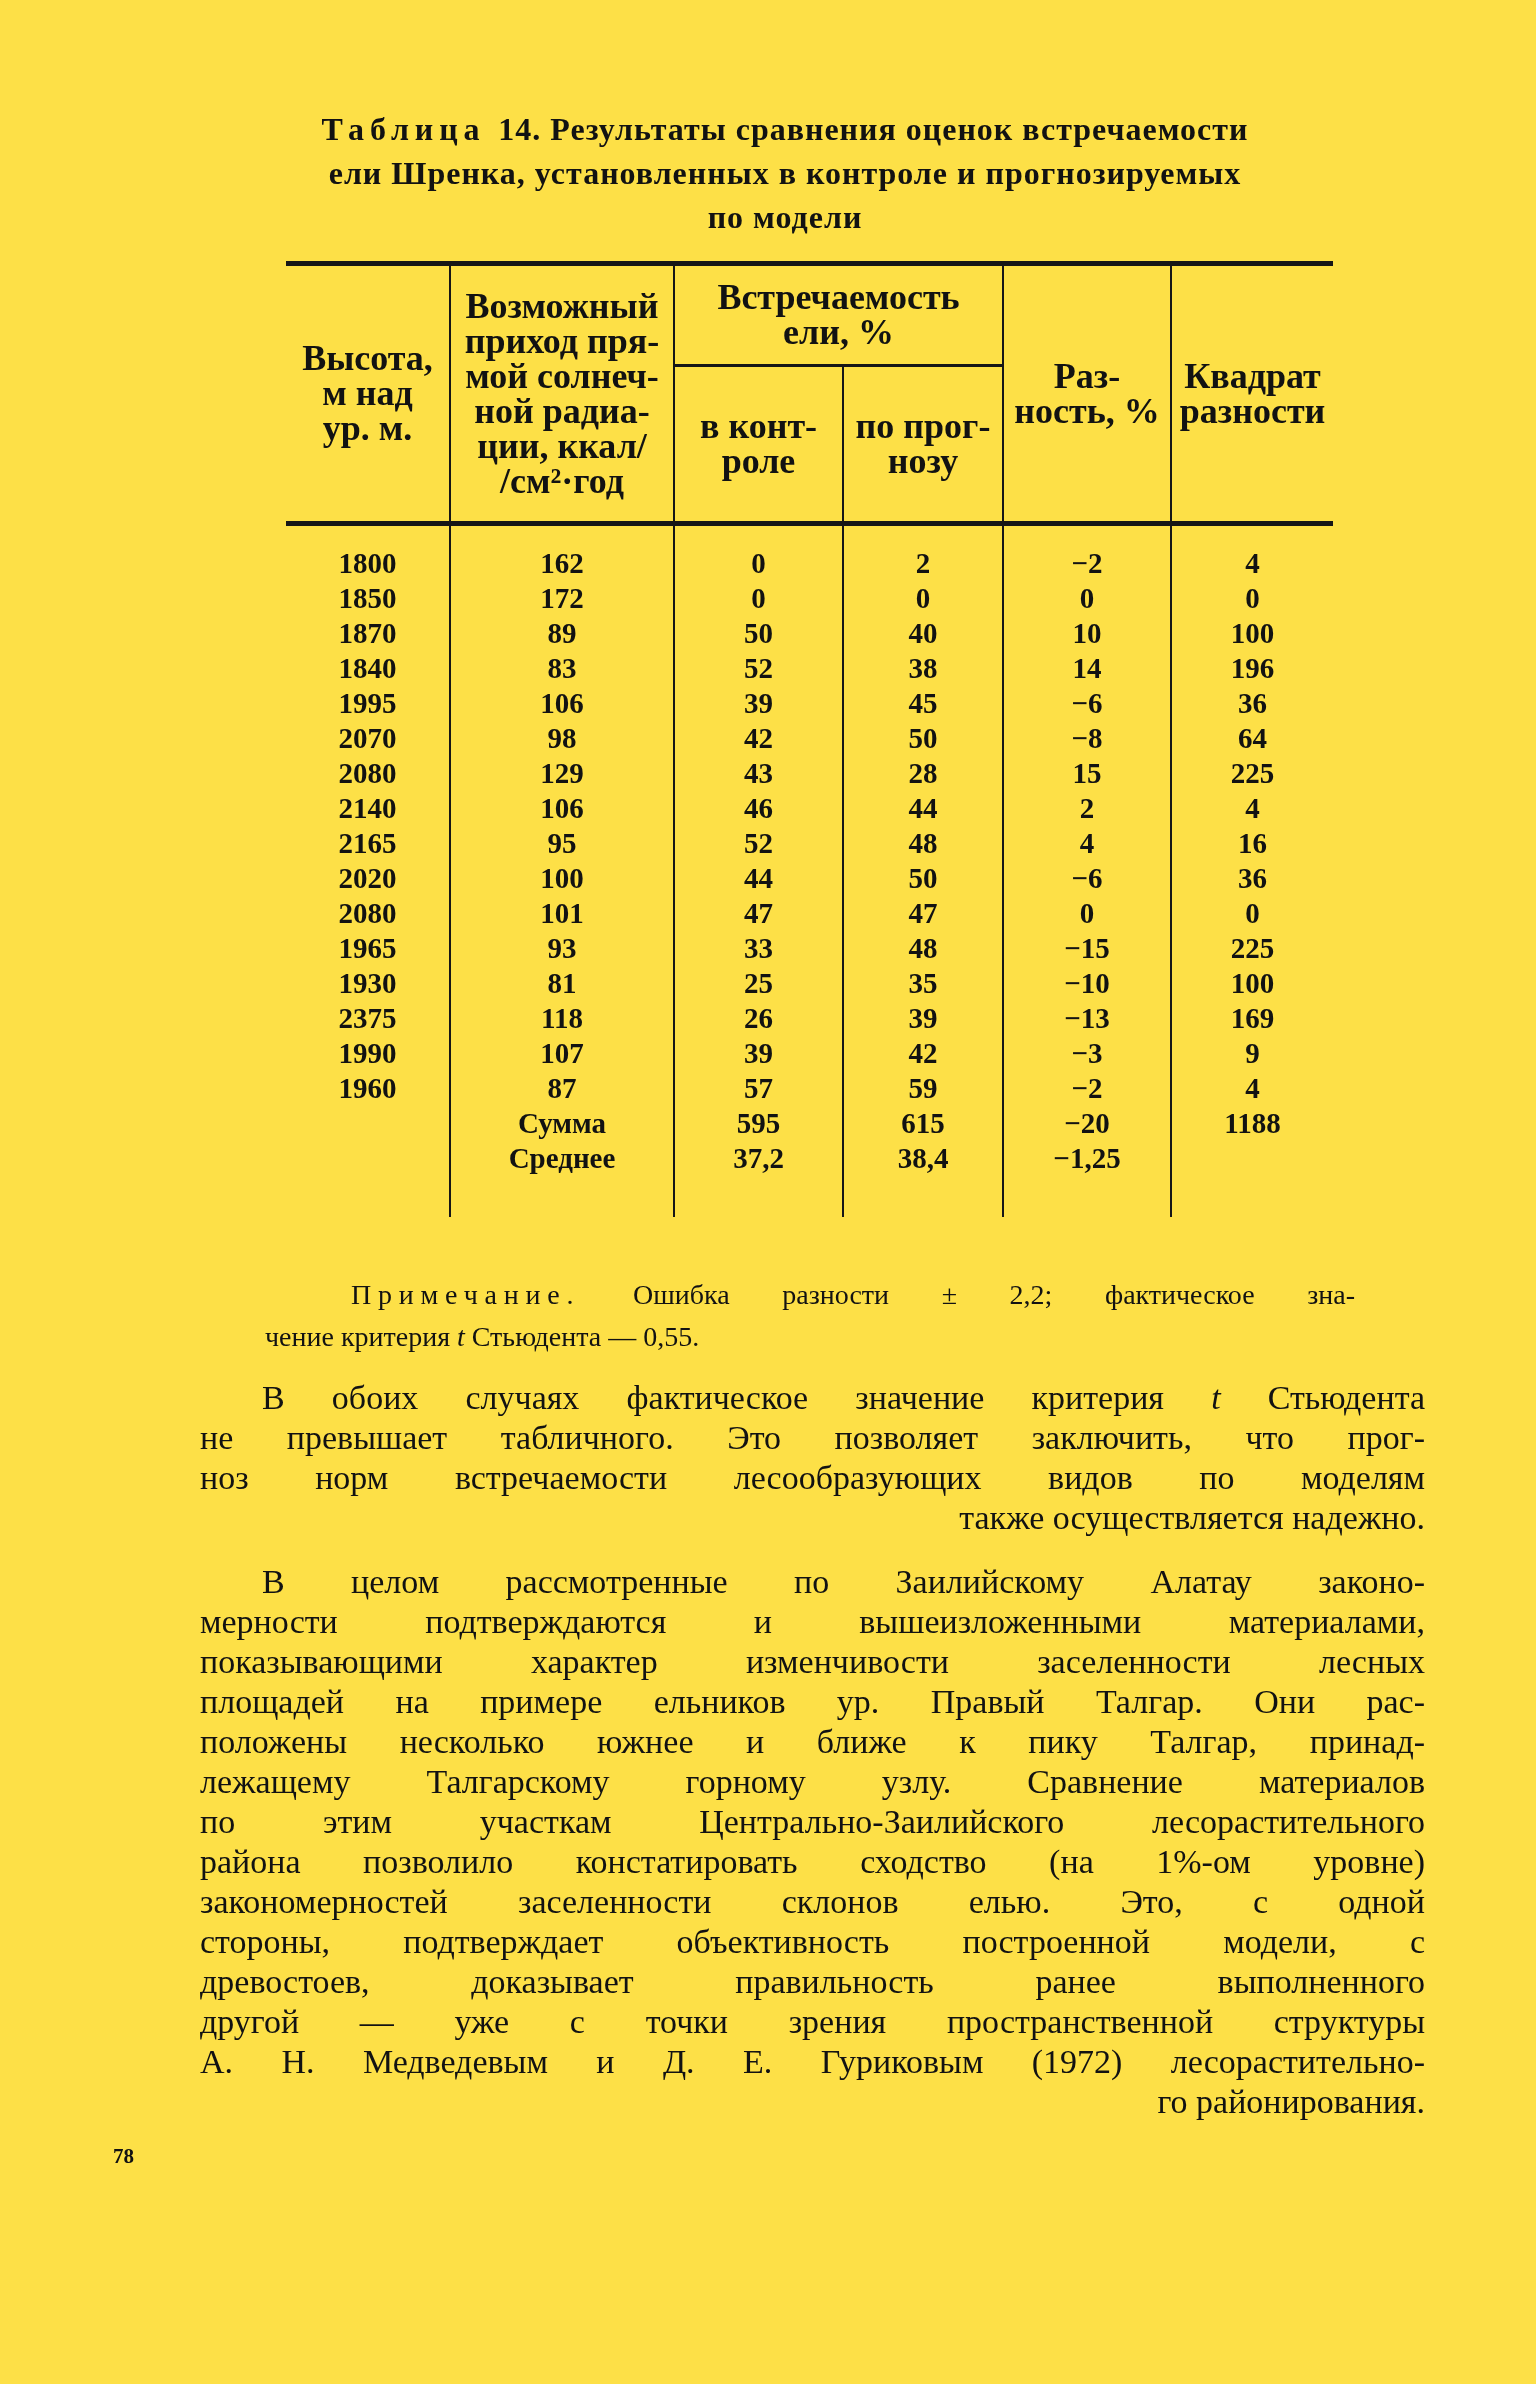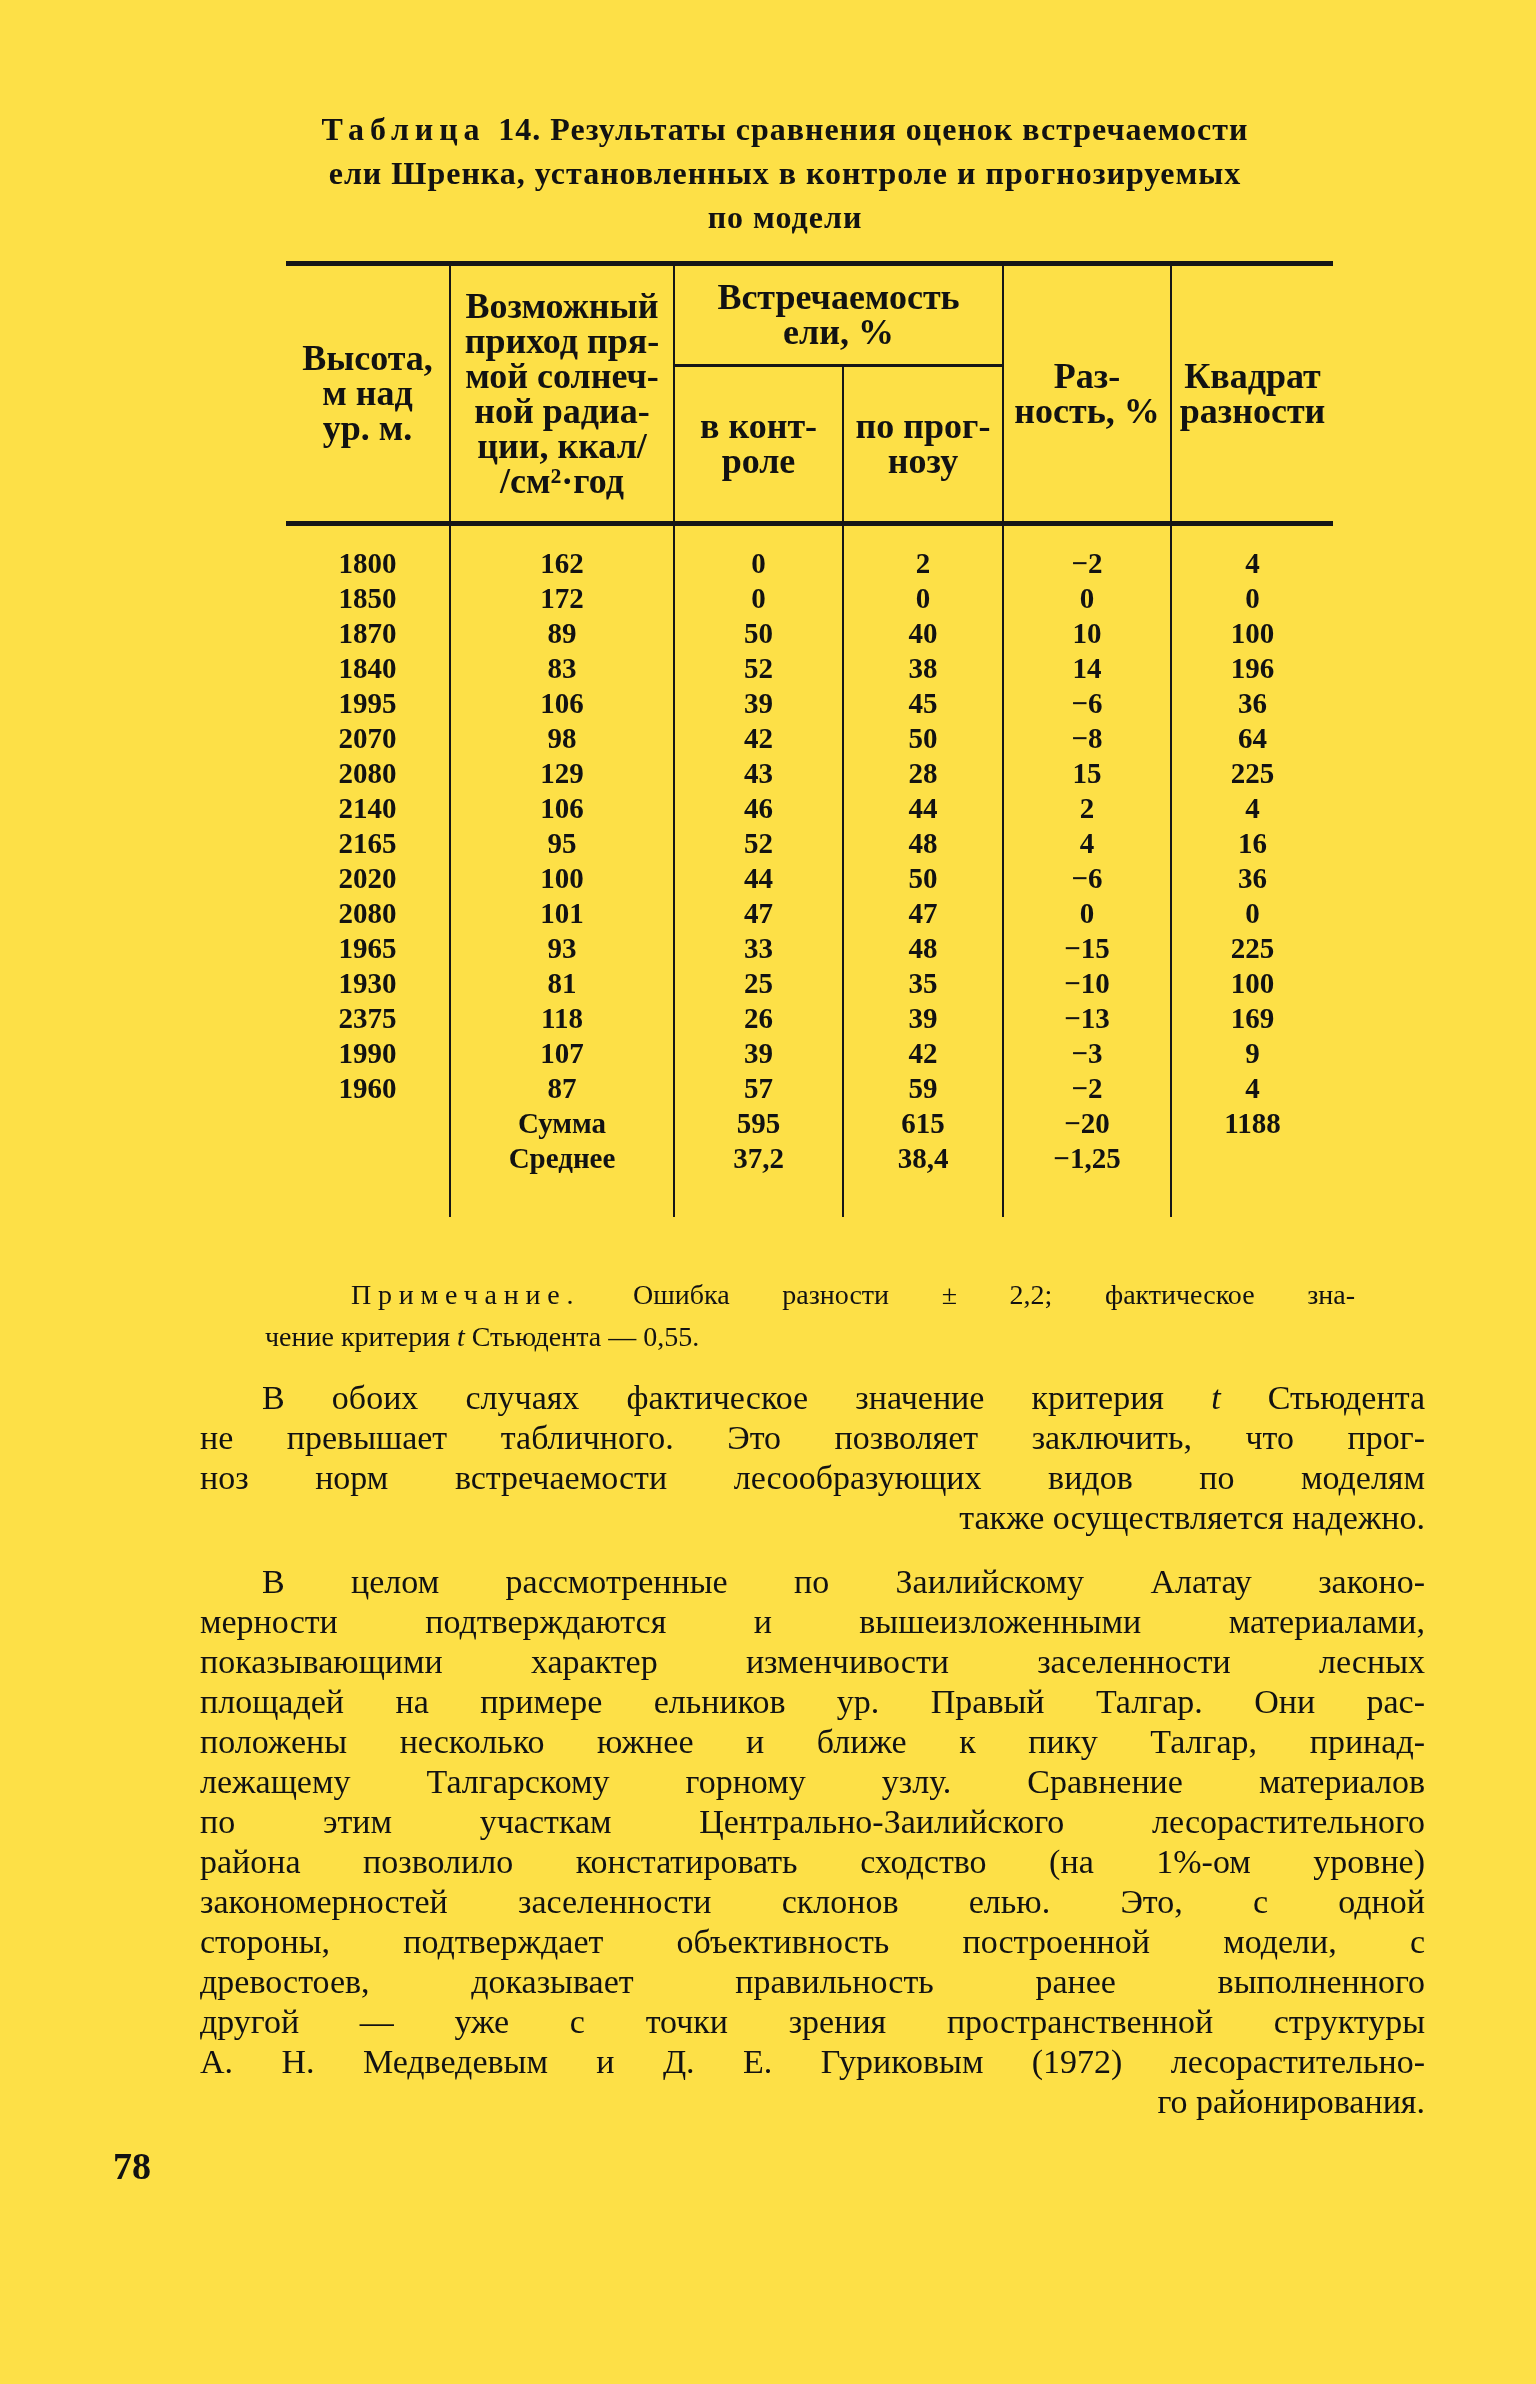--- a/index.html
+++ b/index.html
@@ -46,21 +46,21 @@
   .spaced-note{letter-spacing:6.8px;}
   
   .bodytext{
     position:absolute;top:1354px;left:200px;width:1225px;
     font-size:34px;line-height:40px;
   }
   .jline{text-align:justify;text-align-last:justify;}
   .plast{text-align:right;}
   .indent{padding-left:62px;margin-top:24px;}
   
-  .pagenum{position:absolute;top:2144px;left:113px;font-size:38px;font-weight:700;}
+  .pagenum{position:absolute;top:2144px;left:113px;font-size:21px;font-weight:700;}
 </style>
 </head>
 <body>
 
 <div class="page">
 
   <div class="title">
     <div><span class="spaced">Таблица</span> <span>14.</span> <span>Результаты сравнения оценок встречаемости</span></div>
     <div>ели Шренка, установленных в контроле и прогнозируемых</div>
     <div>по модели</div>

